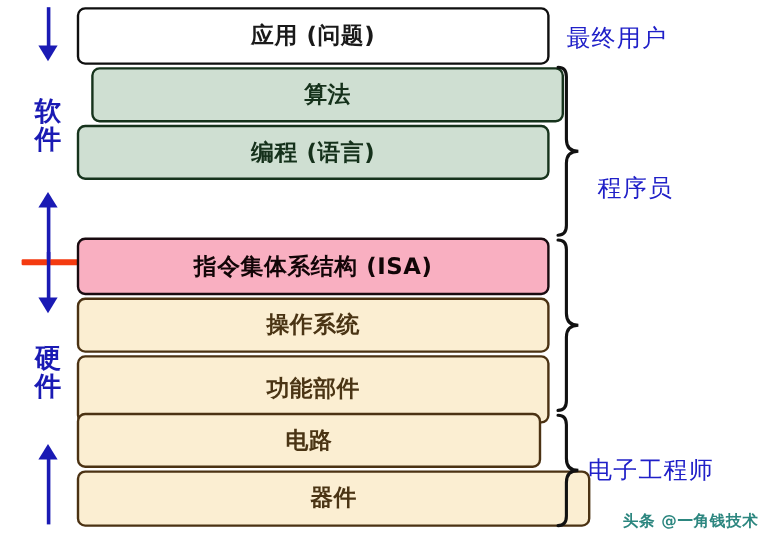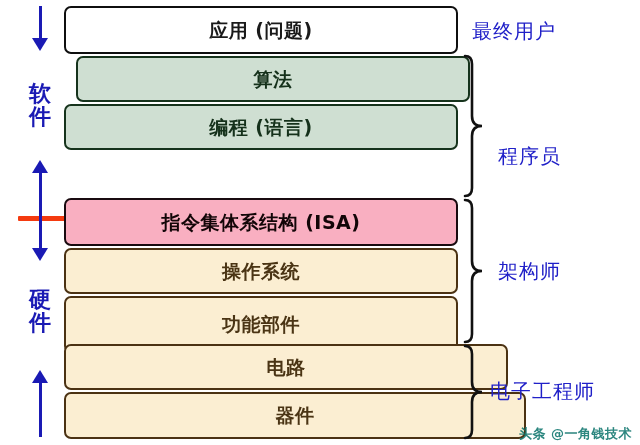--- a/index.html
+++ b/index.html
@@ -185,40 +185,39 @@
     </div>
 
     <div class="layer l-tan" style="left:64px; top:248px; width:394px; height:46px;">
       <span class="lbl">操作系统</span>
     </div>
 
     <div class="layer l-tan" style="left:64px; top:296px; width:394px; height:57px;">
       <span class="lbl">功能部件</span>
     </div>
 
-    <div class="layer l-tan" style="left:64px; top:344px; width:444px; height:46px;">
+    <div class="layer l-tan" style="left:64px; top:344px; width:387px; height:46px;">
       <span class="lbl">电路</span>
     </div>
 
-    <div class="layer l-tan" style="left:64px; top:392px; width:462px; height:47px;">
+    <div class="layer l-tan" style="left:64px; top:392px; width:428px; height:47px;">
       <span class="lbl">器件</span>
     </div>
   </div>
 
   <div class="role-label" style="left:472px; top:18px;">最终用户</div>
 
   <svg class="brace" style="left:462px; top:52px;" width="26" height="148" viewBox="0 0 26 148">
     <path d="M3 4 Q10 4 10 12 L10 64 Q10 74 20 74 Q10 74 10 84 L10 136 Q10 144 3 144" fill="none" stroke="#111" stroke-width="2.6" stroke-linecap="round"></path>
   </svg>
   <div class="role-label" style="left:498px; top:115px;margin-top:28px;">程序员</div>
 
   <svg class="brace" style="left:462px; top:196px;" width="26" height="150" viewBox="0 0 26 150">
     <path d="M3 4 Q10 4 10 12 L10 65 Q10 75 20 75 Q10 75 10 85 L10 138 Q10 146 3 146" fill="none" stroke="#111" stroke-width="2.6" stroke-linecap="round"></path>
   </svg>
-  <div class="role-label" style="left:498px; top:258px;">架构师</div>
 
   <svg class="brace" style="left:462px; top:342px;" width="26" height="100" viewBox="0 0 26 100">
     <path d="M3 4 Q10 4 10 12 L10 40 Q10 50 20 50 Q10 50 10 60 L10 88 Q10 96 3 96" fill="none" stroke="#111" stroke-width="2.6" stroke-linecap="round"></path>
   </svg>
   <div class="role-label" style="left:490px; top:378px;">电子工程师</div>
 
   <div class="watermark">头条 @一角钱技术</div>
 
 </div>
 

